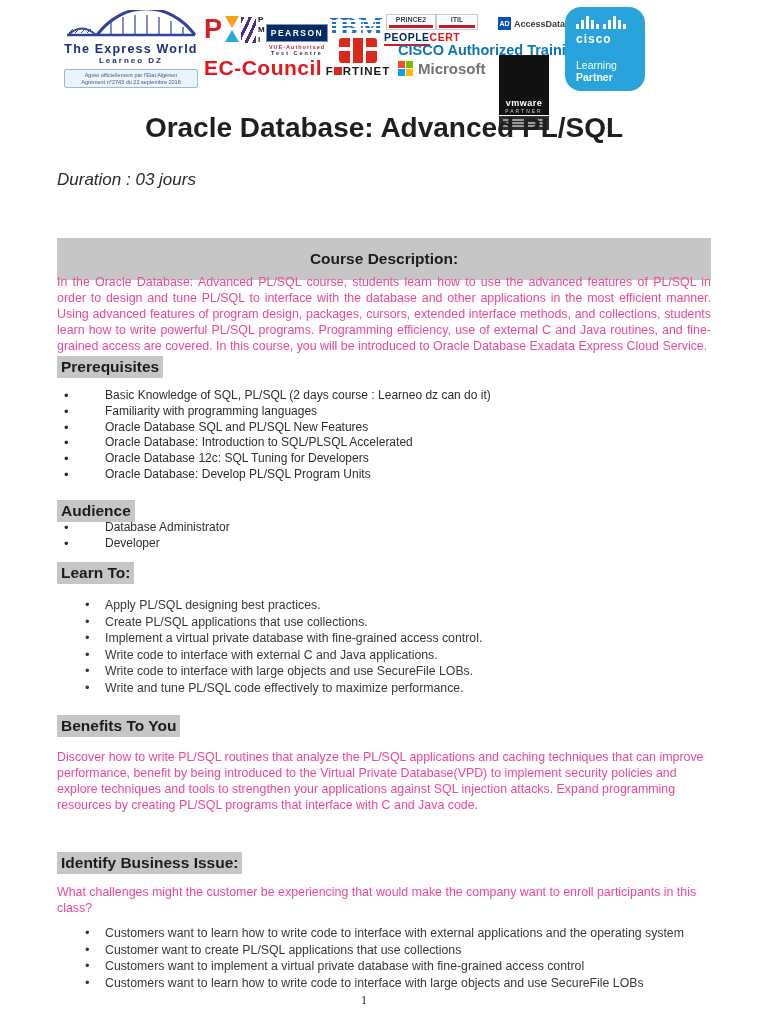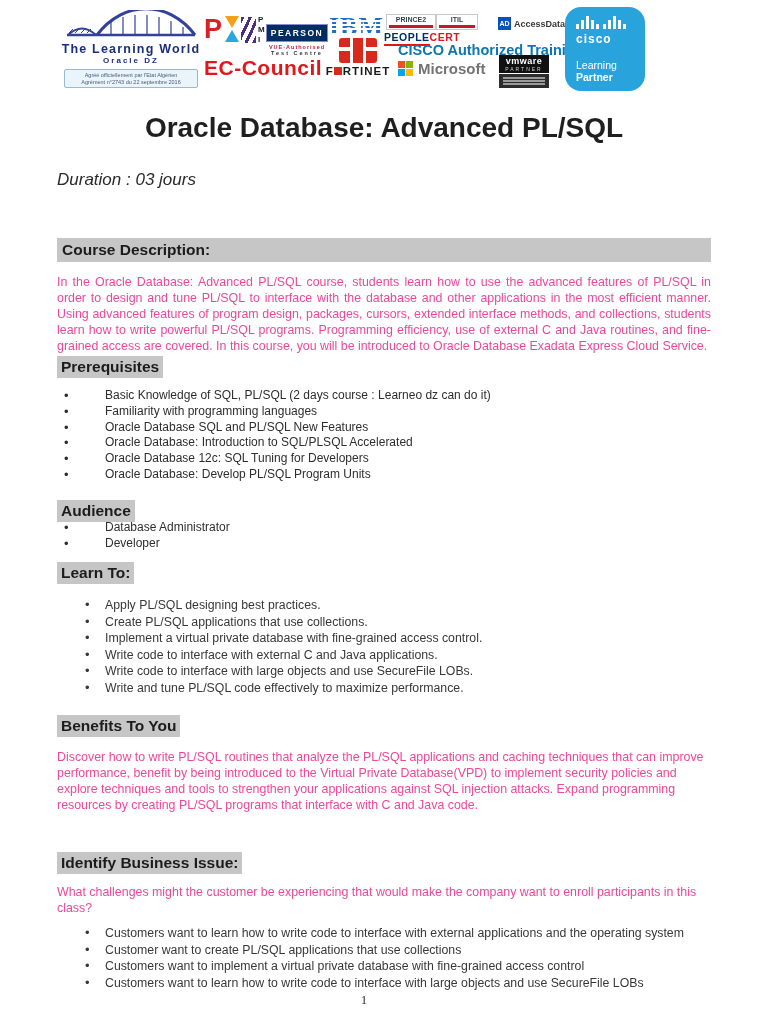--- a/index.html
+++ b/index.html
@@ -65,37 +65,37 @@
   .ad-text{font-size:9px;font-weight:700;color:#3a3a3a;}
 
   .microsoft{left:398px;top:60px;display:flex;align-items:center;gap:5px;text-align:right;}
   .ms-grid{display:grid;grid-template-columns:7px 7px;grid-template-rows:7px 7px;gap:1px;}
   .ms-grid i{display:block;}
   .ms-r{background:#f25022;}.ms-g{background:#7fba00;}.ms-b{background:#00a4ef;}.ms-y{background:#ffb900;}
   .ms-text{font-size:15px;font-weight:700;color:#737373;}
 
   .vmware{left:499px;top:55px;width:50px;text-align:center;}
   .vm-top{background:#111;color:#fff;padding:2px 2px 1px;}
-  .vm-name{font-size:9px;font-weight:800;letter-spacing:.5px;line-height:9px;}
+  .vm-name{font-size:9px;font-weight:800;letter-spacing:.5px;line-height:9px;margin-top:42px;}
   .vm-partner{font-size:5px;letter-spacing:2px;line-height:6px;color:#cfcfcf;}
   .vm-bottom{background:#2d2d2d;margin-top:1px;padding:2px;}
   .vm-bottom i{display:block;height:2px;background:#9a9a9a;margin:1px 2px;}
 
   .cisco-badge{left:565px;top:7px;width:80px;height:84px;background:#29a3dc;border-radius:16px;
                color:#fff;padding:8px 0 0 11px;box-sizing:border-box;}
   .cb-word{font-size:12px;font-weight:800;letter-spacing:1px;line-height:12px;}
   .cb-l1{margin-top:14px;font-size:10.5px;line-height:12px;}
   .cb-l2{font-size:10.5px;font-weight:800;line-height:12px;}
 
   
   .title{top:112px;left:0;width:768px;text-align:center;font-size:28px;font-weight:800;color:#1f1f1f;}
   .duration{top:170px;left:57px;font-size:17px;font-style:italic;color:#2a2a2a;}
 
   .bar-heading{top:238px;left:57px;width:654px;box-sizing:border-box;background:#c6c6c6;
-               padding:3px 5px;font-size:15.5px;font-weight:800;color:#1c1c1c;}
+               padding:12px 5px;font-size:15.5px;font-weight:800;color:#1c1c1c;text-align:center;}
   .hl-heading{background:#c6c6c6;padding:2px 4px;font-size:15.5px;font-weight:800;color:#1c1c1c;display:inline-block;}
   .h-prereq{top:356px;left:57px;}
   .h-aud{top:500px;left:57px;}
   .h-learn{top:562px;left:57px;}
   .h-ben{top:715px;left:57px;}
   .h-biz{top:852px;left:57px;}
 
   .para{left:57px;width:654px;font-size:12.4px;line-height:16px;color:#ec4899;margin:0;}
   .p-cd{top:274px;text-align:justify;}
   .p-ben{top:749px;}
@@ -126,22 +126,22 @@
   <div class="banner">
 
     <div class="abs lw">
       <svg width="132" height="28" viewBox="0 0 132 28">
         <path d="M2 25 H130" stroke="#32429b" stroke-width="2.5" fill="none"></path>
         <path d="M3 25 Q17 12 31 25" stroke="#32429b" stroke-width="2" fill="none"></path>
         <path d="M32 25 C58 -10 104 -10 130 25" stroke="#32429b" stroke-width="3" fill="none"></path>
         <path d="M46 25 V12 M58 25 V7 M70 25 V5 M82 25 V5 M94 25 V7 M106 25 V11 M118 25 V17" stroke="#32429b" stroke-width="1.2"></path>
         <path d="M4 23 l4 -4 m2 4 l4 -4 m2 4 l4 -4 m2 4 l4 -4" stroke="#32429b" stroke-width="1"></path>
       </svg>
-      <div class="lw-name">The Learning World</div>
-      <div class="lw-sub">Oracle DZ</div>
+      <div class="lw-name">The Express World</div>
+      <div class="lw-sub">Learneo DZ</div>
       <div class="lw-box">
         <div>Agréé officiellement par l'Etat Algérien</div>
         <div>Agrément n°2743 du 22 septembre 2016</div>
       </div>
     </div>
 
     <div class="abs pmi">
       <span class="pmi-p">P</span>
       <span class="pmi-bow">
           <i class="t1"></i>

